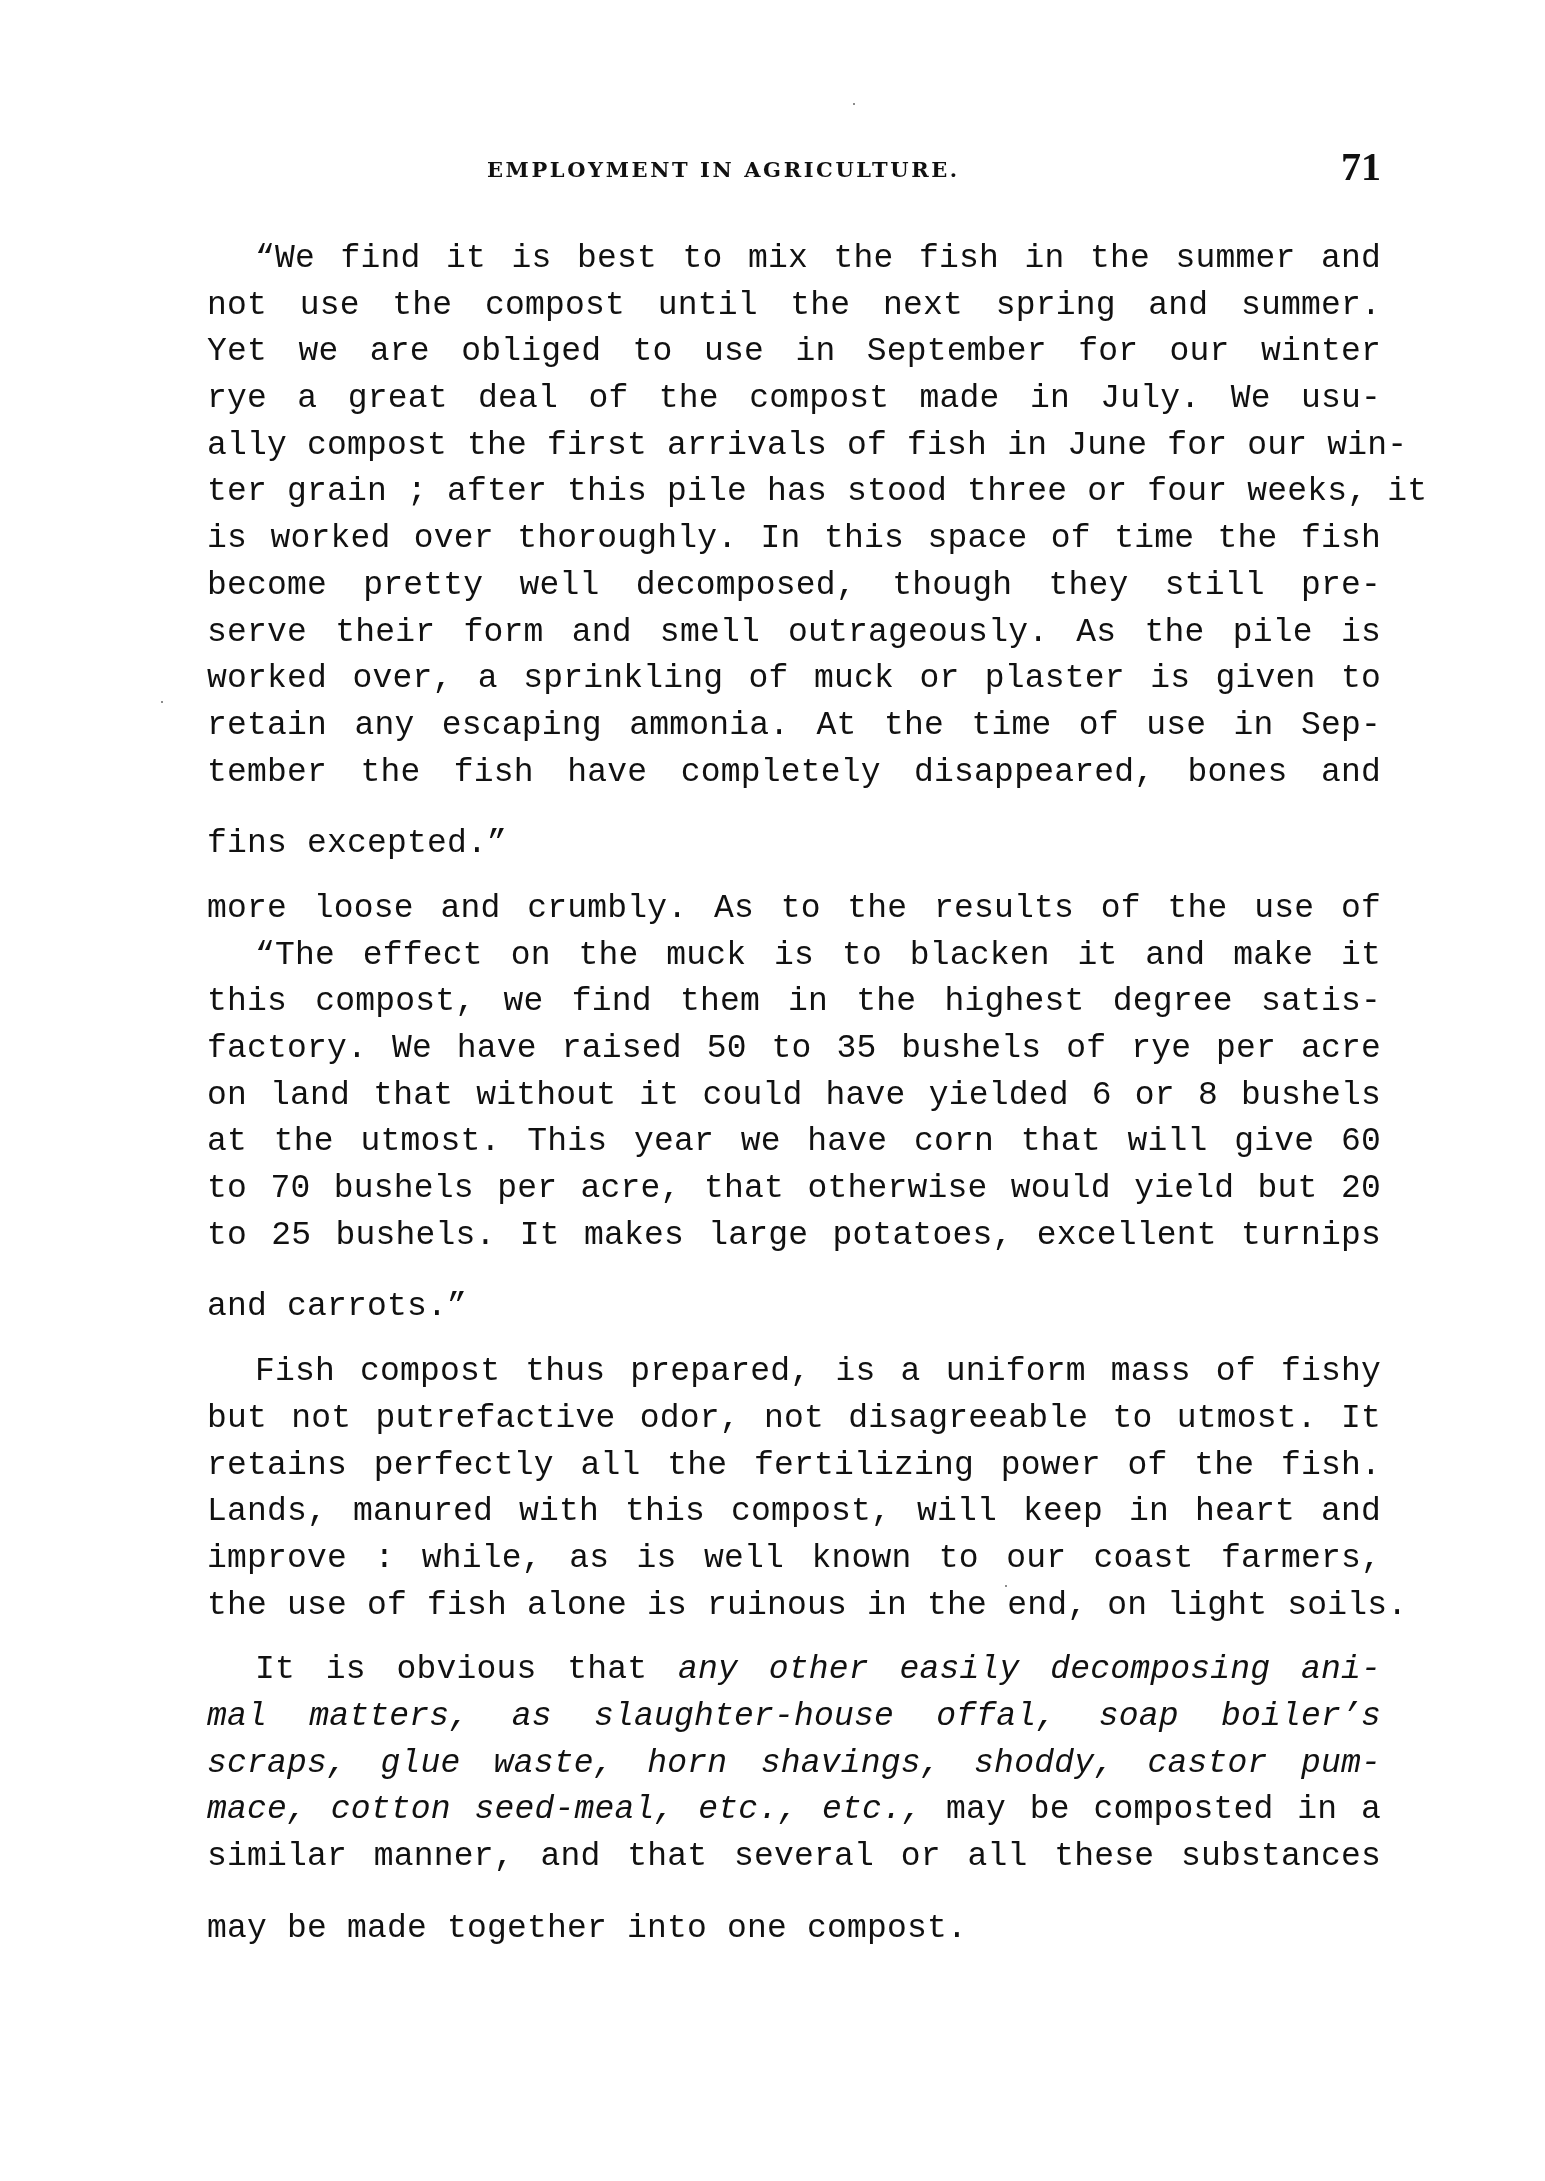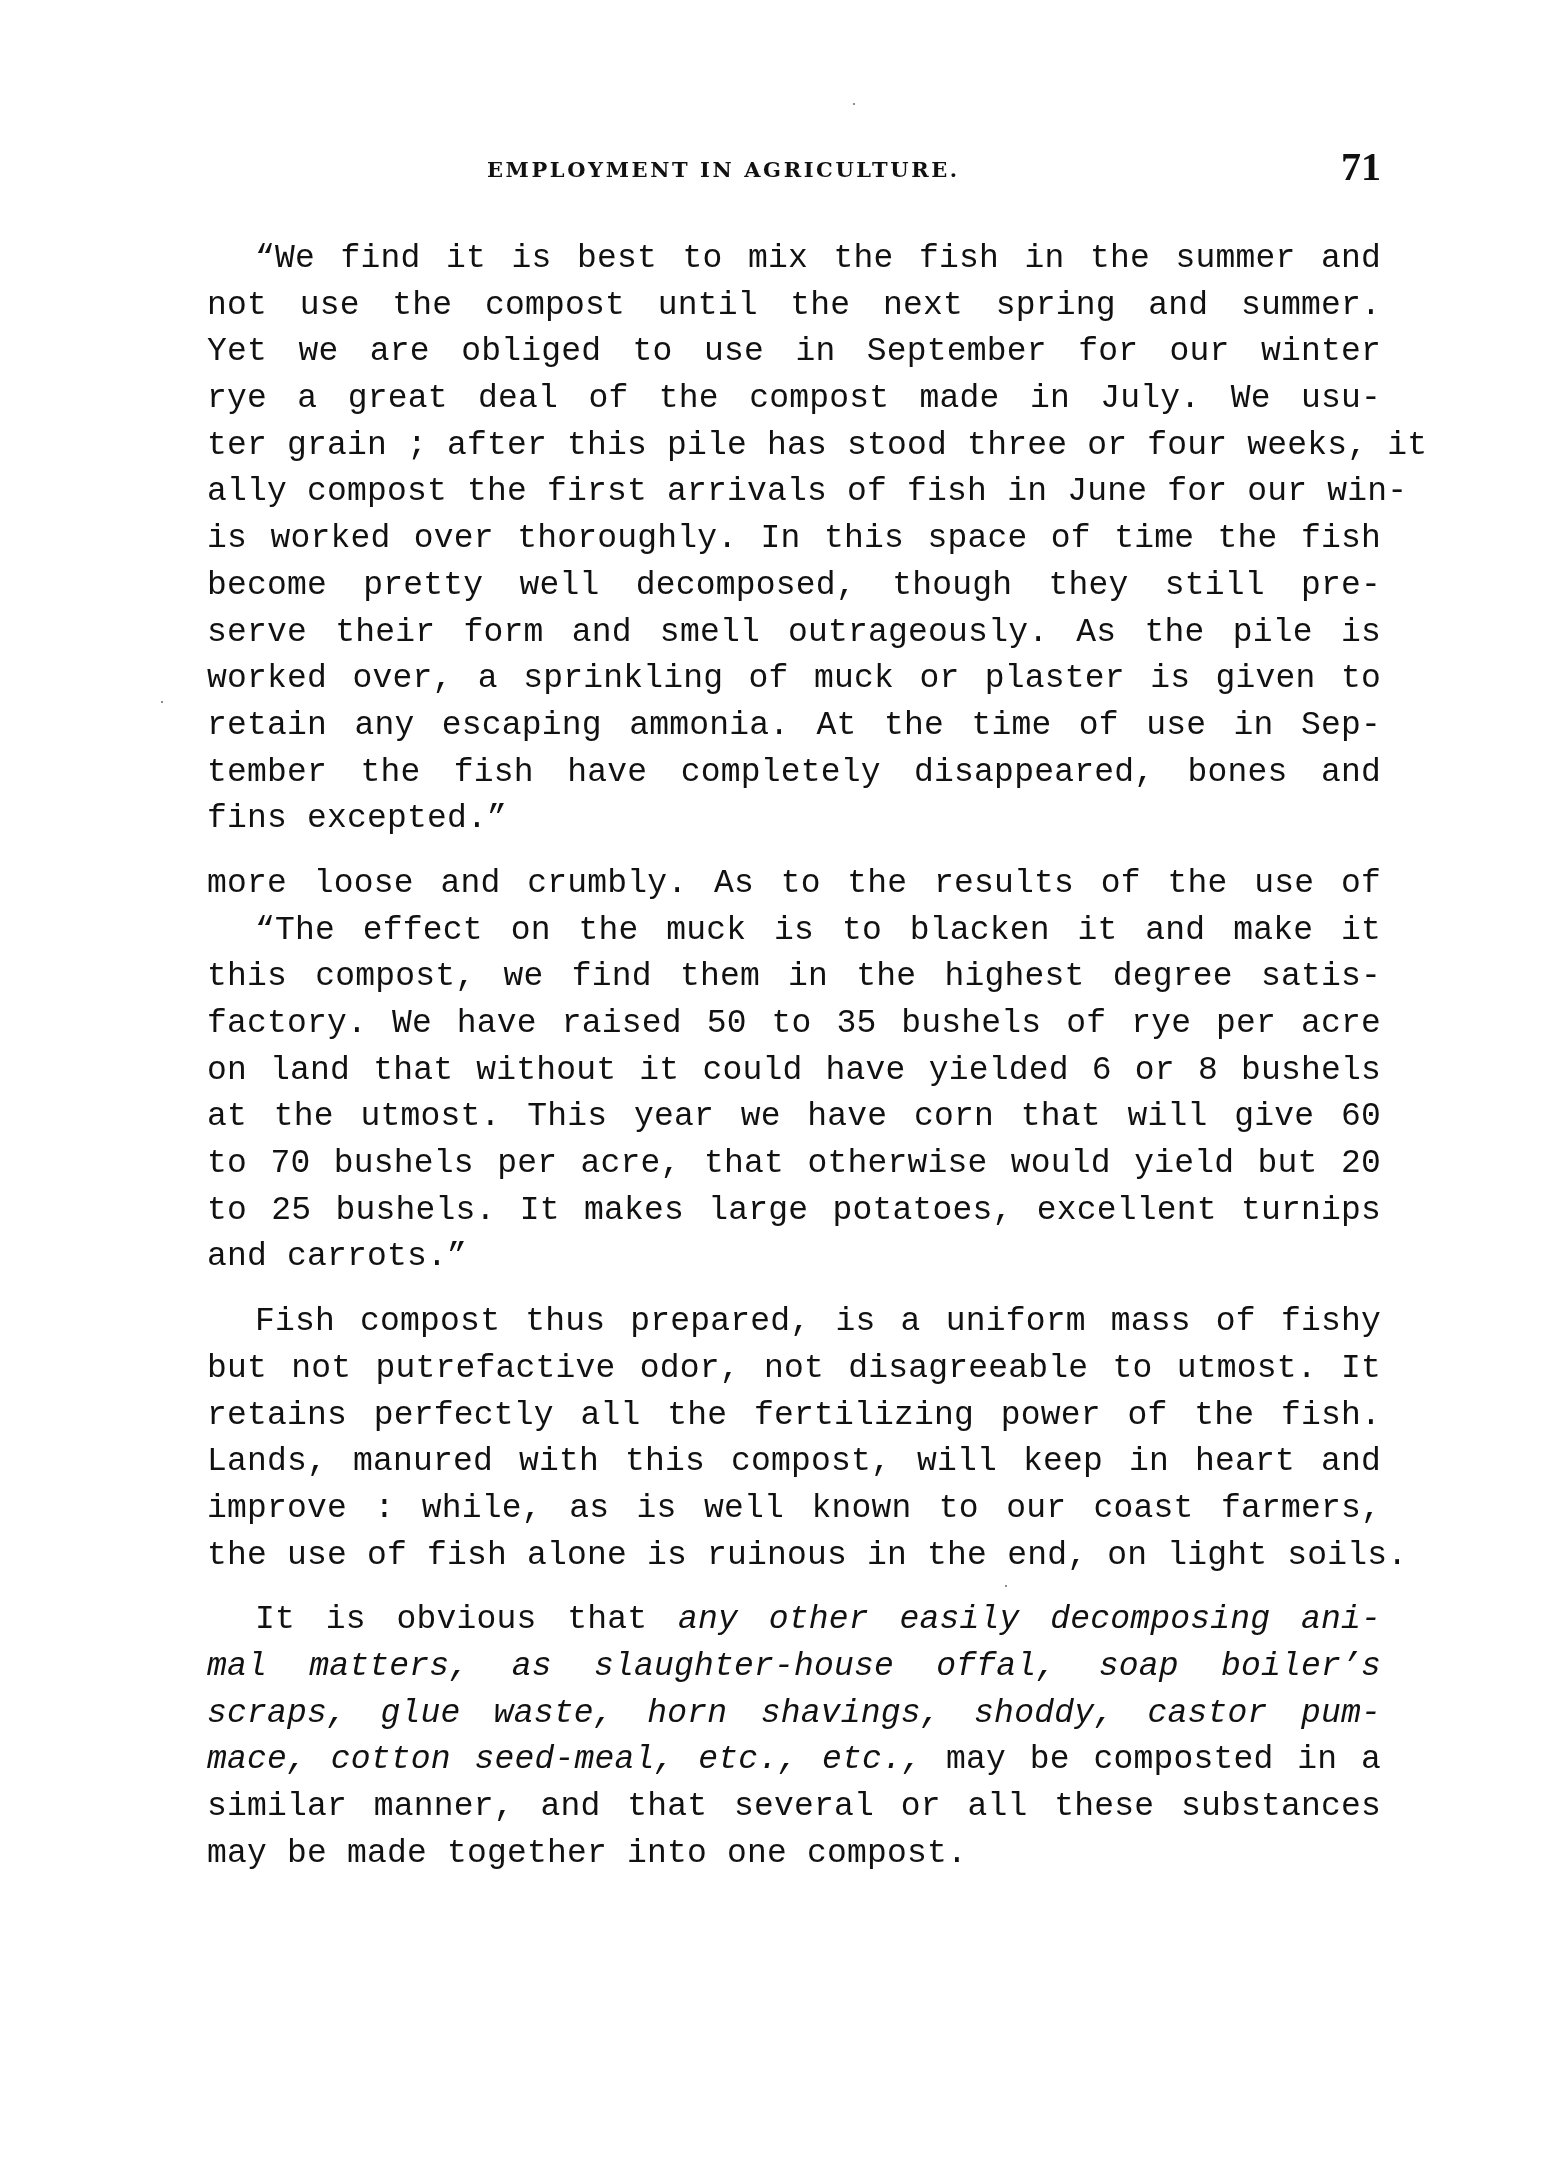--- a/index.html
+++ b/index.html
@@ -62,21 +62,21 @@
     line-height: 46.7px;
     font-size: 33px;
     font-family: Liberation Mono, monospace;
     text-align: justify;
     text-align-last: justify;
     white-space: nowrap;
     overflow: visible;
     letter-spacing: 0.2px;
   }
   .line.indent { padding-left: 48px; }
-  .line.last { text-align-last: left; }
+  .line.last { text-align-last: left; margin-top: 25px; }
   .it { font-style: italic; }
   .speck {
     position: absolute;
     width: 2px; height: 2px;
     background: #666;
     border-radius: 1px;
   }
 </style>
 </head>
 <body>
@@ -88,22 +88,22 @@
     <span class="page-number">71</span>
   </div>
 
   <div class="body-text">
 
     <p class="para">
       <span class="line indent">“We find it is best to mix  the  fish  in the summer and</span>
       <span class="line">not  use  the compost until  the  next  spring  and  summer.</span>
       <span class="line">Yet we are  obliged  to use in  September  for  our  winter</span>
       <span class="line">rye a great deal of the compost made in  July.   We usu-</span>
+      <span class="line">ally compost the first arrivals of fish in June for our win-</span>
       <span class="line">ter grain ;  after this pile  has stood three or four weeks, it</span>
-      <span class="line">ally compost the first arrivals of fish in June for our win-</span>
       <span class="line">is worked over thoroughly.   In this space of  time the fish</span>
       <span class="line">become  pretty  well  decomposed, though  they still  pre-</span>
       <span class="line">serve their form and  smell  outrageously.   As  the  pile is</span>
       <span class="line">worked over, a  sprinkling of  muck or  plaster is given to</span>
       <span class="line">retain  any escaping ammonia.   At the time of  use in Sep-</span>
       <span class="line">tember the fish have  completely  disappeared, bones  and</span>
       <span class="line last">fins excepted.”</span>
     </p>
 
     <p class="para">

